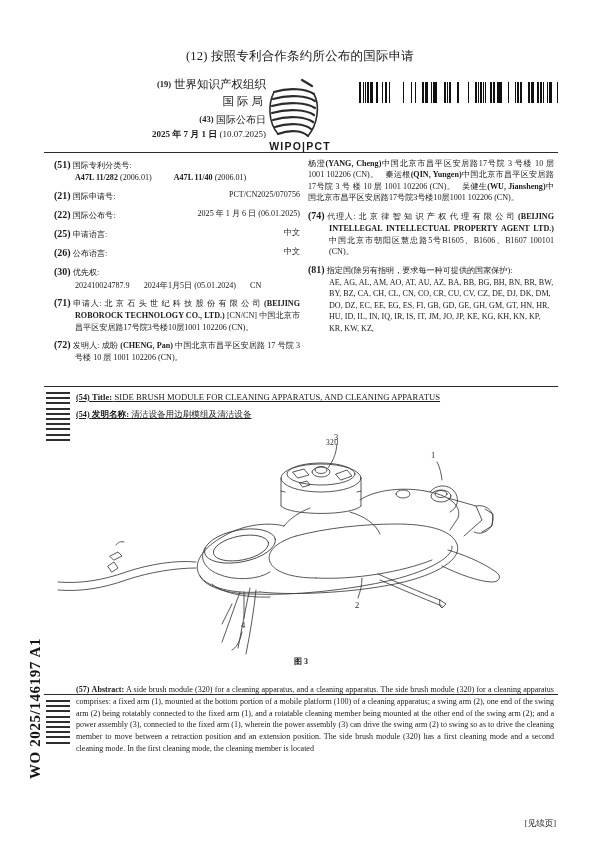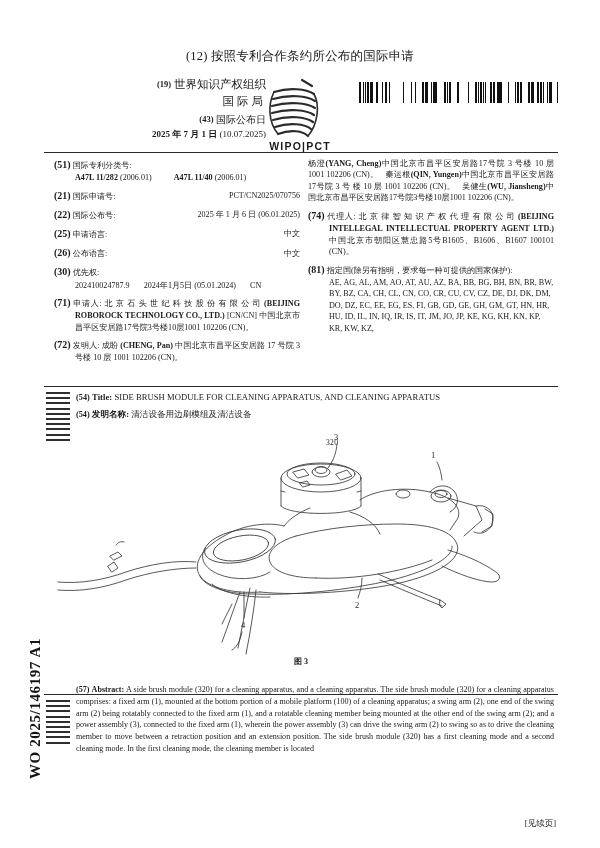--- a/index.html
+++ b/index.html
@@ -143,21 +143,21 @@
   }
   .col-l { left: 4px; }
   .col-r { left: 258px; }
 
   .fld { margin-bottom: 5px; position: relative; }
   .fld .tag {
     font-weight: bold;
     font-size: 10px;
   }
   .fld .lbl { }
-  .kv { display: flex; justify-content: space-between; align-items: center; }
+  .kv { display: flex; justify-content: space-between; align-items: flex-start; }
   .kv .k { white-space: nowrap; }
   .kv .v { text-align: right; white-space: nowrap; }
   .hang { padding-left: 21px; text-indent: -21px; }
   .bold { font-weight: bold; }
   .ital { font-weight: bold; }
   .just { text-align: justify; text-justify: inter-character; }
 
   .ipc-row { padding-left: 21px; display: flex; gap: 22px; }
 
   .prio-row {
@@ -166,20 +166,21 @@
     gap: 14px;
     white-space: nowrap;
   }
   .ctry-list { display: block; padding-left: 21px; text-indent: 0; }
 
   
   .title-block {
     position: absolute;
     left: 76px; top: 392px;
     width: 478px;
+    text-decoration: underline;
   }
   .title-row { margin-bottom: 7px; font-size: 8.6px; }
   .title-row .tag { font-weight: bold; font-size: 8.2px; }
   .title-row .lab { font-weight: bold; }
   .title-row .txt { }
   .title-en { letter-spacing: 0.05px; }
 
   
   .bars {
     position: absolute;

